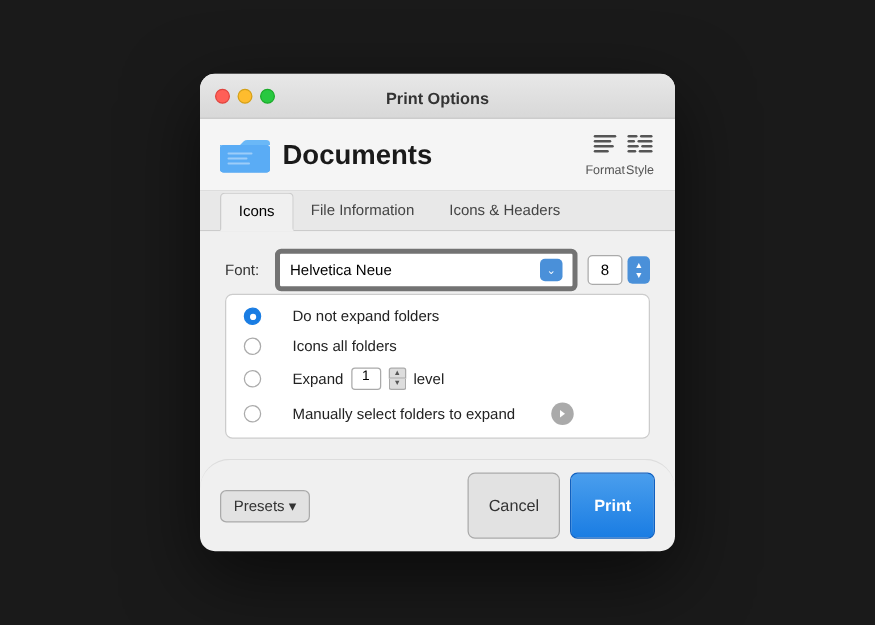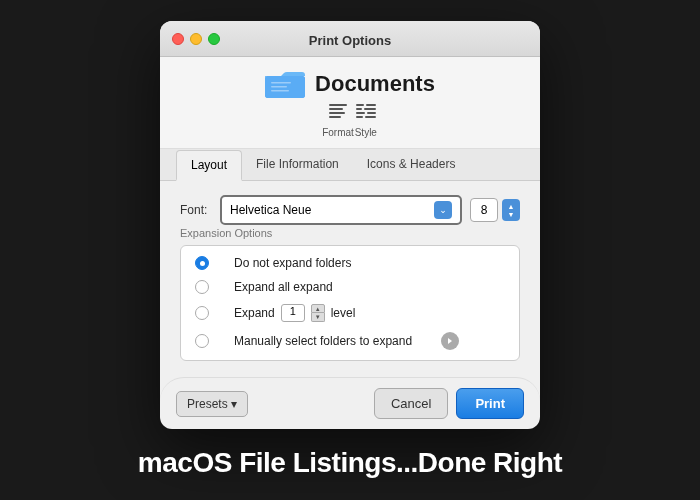--- a/index.html
+++ b/index.html
@@ -66,21 +66,20 @@
     }
 
     
     .dialog-header {
       background: #f5f5f5;
       padding: 10px 16px;
       display: flex;
       align-items: center;
       justify-content: space-between;
       border-bottom: 1px solid #ddd;
-      flex-direction: column;
     }
 
     .header-left {
       display: flex;
       align-items: center;
       gap: 10px;
     }
 
     .folder-icon {
       width: 40px;
@@ -163,21 +162,21 @@
 
     .font-label {
       font-size: 12px;
       color: #333;
       min-width: 32px;
     }
 
     .font-select {
       flex: 1;
       background: #fff;
-      border: 2px solid #737373;
+      border: 4px solid #737373;
       border-radius: 5px;
       padding: 4px 8px;
       font-size: 12px;
       display: flex;
       align-items: center;
       justify-content: space-between;
     }
 
     .font-select-text {
       font-size: 12px;
@@ -357,21 +356,21 @@
 
     .footer-right {
       display: flex;
       gap: 8px;
     }
 
     .cancel-btn {
       background: #e2e2e2;
       border: 1px solid #aaa;
       border-radius: 6px;
-      padding: 7px 16px;
+      padding: 18px 16px;
       font-size: 13px;
       color: #333;
       cursor: pointer;
     }
 
     .print-btn {
       background: linear-gradient(180deg, #4a9eed 0%, #1a7de3 100%);
       border: 1px solid #1060c0;
       border-radius: 6px;
       padding: 5px 18px;
@@ -448,21 +447,21 @@
             <rect x="13" y="11" width="9" height="2" rx="1" fill="#555"></rect>
             <rect x="2" y="15" width="7" height="2" rx="1" fill="#555"></rect>
             <rect x="11" y="15" width="11" height="2" rx="1" fill="#555"></rect>
           </svg>
           <span class="header-icon-label">Style</span>
         </div>
       </div>
     </div>
 
     <div class="tabs">
-      <div class="tab active">Layout</div>
+      <div class="tab active">Icons</div>
       <div class="tab">File Information</div>
       <div class="tab">Icons &amp; Headers</div>
     </div>
 
     <div class="content">
 
       <div class="font-row">
         <span class="font-label">Font:</span>
         <div class="font-select">
           <span class="font-select-text">Helvetica Neue</span>
@@ -470,33 +469,32 @@
         </div>
         <div class="size-input-group">
           <div class="size-input">8</div>
           <div class="size-stepper">
             <span class="stepper-arrow">▲</span>
             <span class="stepper-arrow">▼</span>
           </div>
         </div>
       </div>
 
-      <div class="expansion-label">Expansion Options</div>
 
       <div class="expansion-box">
 
         <div class="radio-row">
           <div class="radio-circle selected">
           </div>
           <span class="radio-text">Do not expand folders</span>
         </div>
 
         <div class="radio-row">
           <div class="radio-circle"></div>
-          <span class="radio-text">Expand all expand</span>
+          <span class="radio-text">Icons all folders</span>
         </div>
 
         <div class="radio-row">
           <div class="radio-circle"></div>
           <div class="expand-level-group">
             <span class="radio-text">Expand</span>
             <div class="mini-input">1</div>
             <div class="mini-stepper">
               <div class="mini-step-btn">▲</div>
               <div class="mini-step-btn">▼</div>
@@ -521,15 +519,14 @@
     <div class="footer">
       <button class="presets-btn">Presets ▾</button>
       <div class="footer-right">
         <button class="cancel-btn">Cancel</button>
         <button class="print-btn">Print</button>
       </div>
     </div>
 
   </div>
 
-  <div class="bottom-text">macOS File Listings...Done Right</div>
 
 </div>
 
 </body></html>

